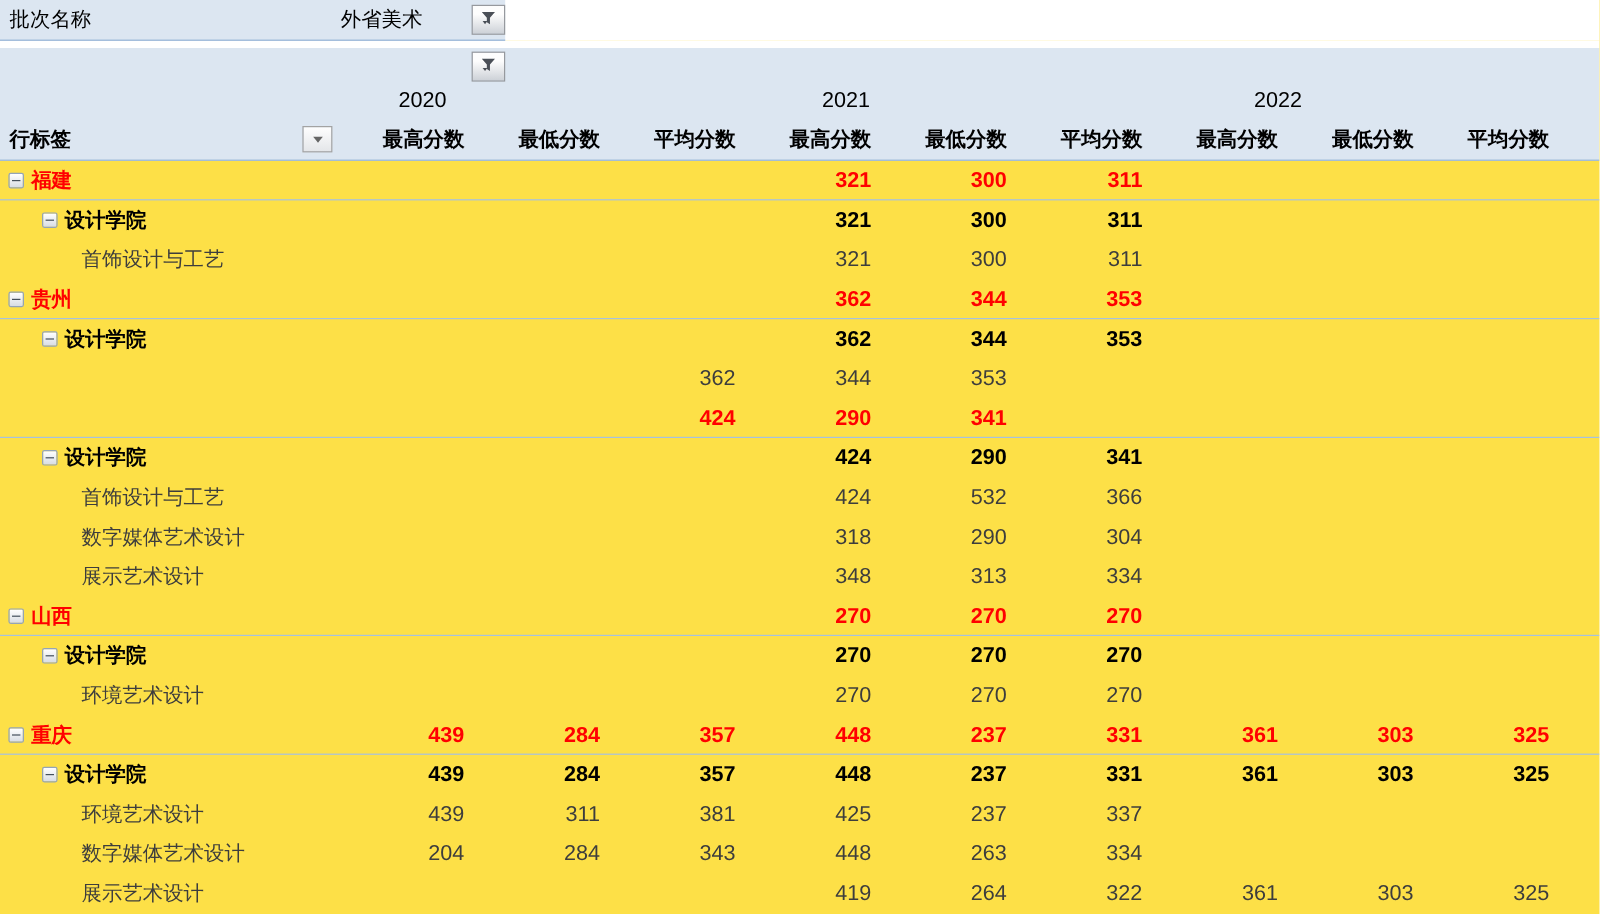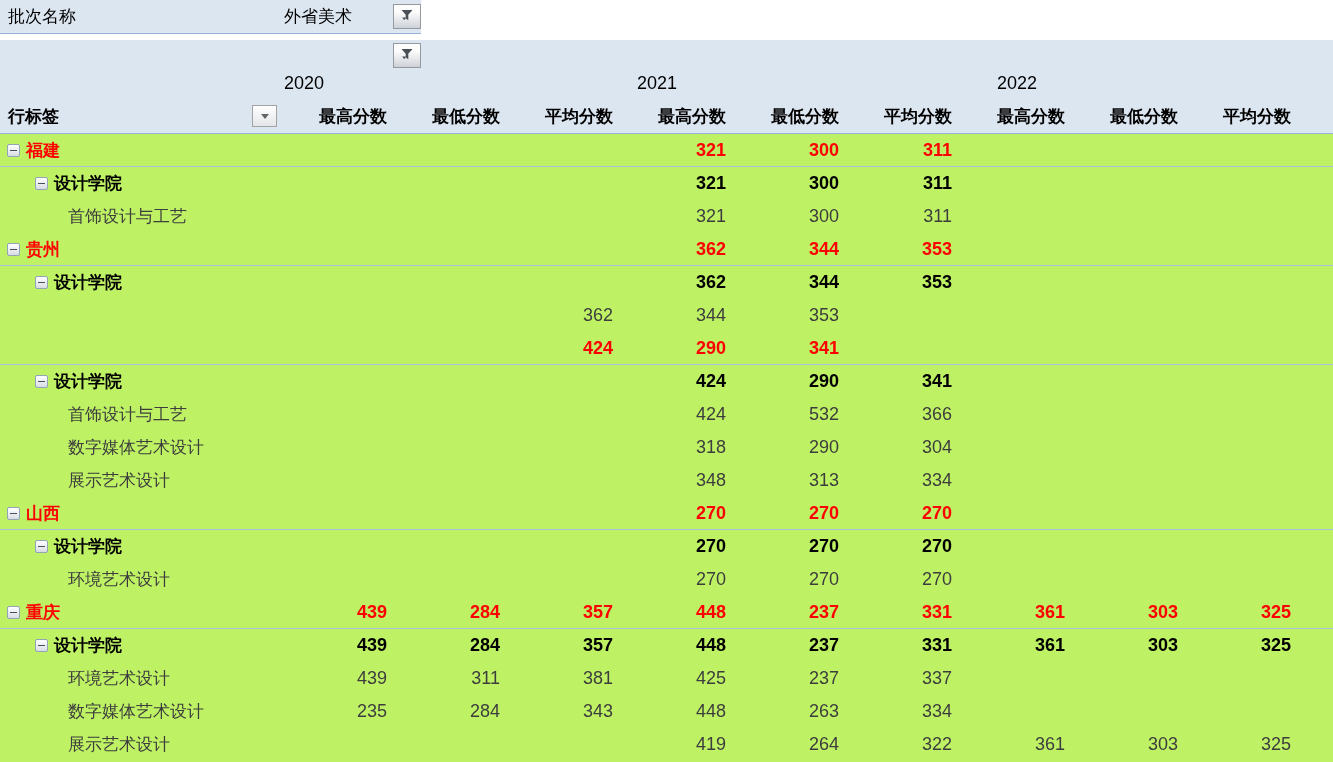--- a/index.html
+++ b/index.html
@@ -1,20 +1,20 @@
 <!DOCTYPE html>
 <html><head>
 <meta charset="utf-8">
 <style>
   * { margin:0; padding:0; box-sizing:border-box; }
   html,body { background:#fff; }
   .app {
     position:relative;
     width:1333px; height:762px;
-    background:#bef264;
+    background:#fde047;
     font-family:"Liberation Sans","DejaVu Sans",sans-serif;
     font-size:17px; color:#000;
     overflow:hidden;
   }
 
   
   .page-filter-row { height:34px; background:#fff; }
   .page-filter-cell {
     position:relative; width:421px; height:34px;
     background:#DCE6F1; border-bottom:1px solid #95B3D7;
@@ -24,21 +24,21 @@
   .pf-value { position:absolute; left:284px; }
 
   .gap-row { height:6px; background:#fff; }
 
   
   .pivot-head {
     background:#DCE6F1;
     border-bottom:1px solid #95B3D7;
   }
   .col-filter-row { position:relative; height:30px; }
-  .year-row { position:relative; height:30px; font-size:18px; }
+  .year-row { position:relative; height:30px; font-size:18px;margin-left:48px; }
   .year-label { position:absolute; top:3px; }
   .year-2020 { left:284px; }
   .year-2021 { left:637px; }
   .year-2022 { left:997px; }
 
   
   .grid {
     display:grid;
     grid-template-columns:280px repeat(9,113px) 1fr;
     width:100%;
@@ -419,21 +419,21 @@
         <div class="cell num">337</div>
         <div class="cell num"></div>
         <div class="cell num"></div>
         <div class="cell num"></div>
         <div class="cell"></div>
       </div>
       <div class="grid row major">
         <div class="cell label-cell major">
           <span class="lab">数字媒体艺术设计</span>
         </div>
-        <div class="cell num">235</div>
+        <div class="cell num">204</div>
         <div class="cell num">284</div>
         <div class="cell num">343</div>
         <div class="cell num">448</div>
         <div class="cell num">263</div>
         <div class="cell num">334</div>
         <div class="cell num"></div>
         <div class="cell num"></div>
         <div class="cell num"></div>
         <div class="cell"></div>
       </div>

